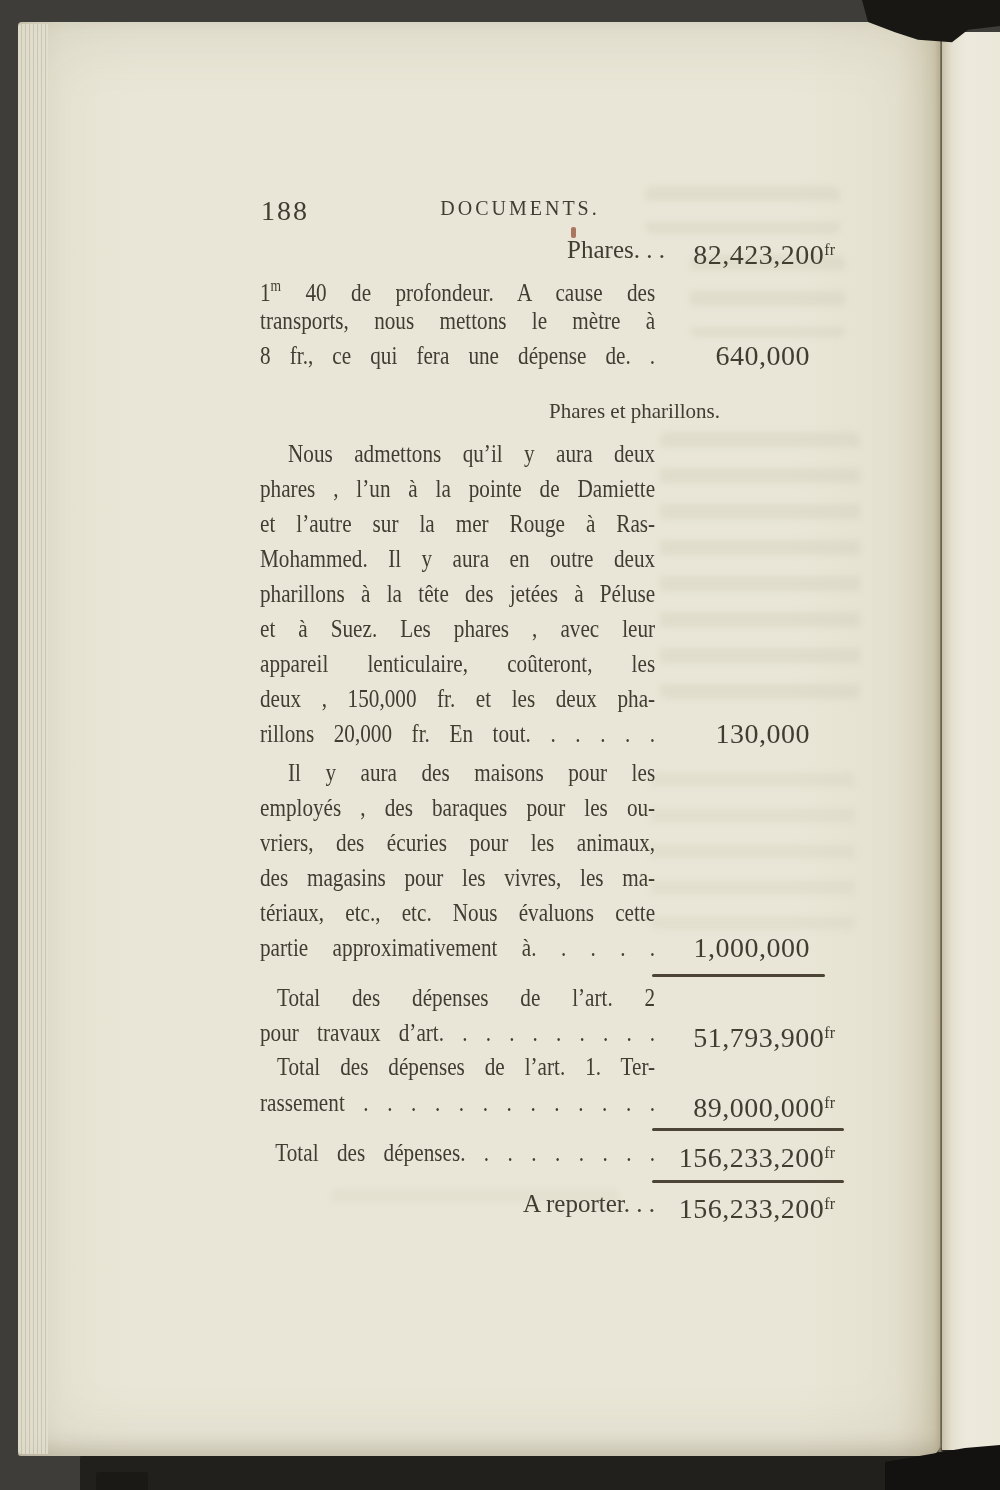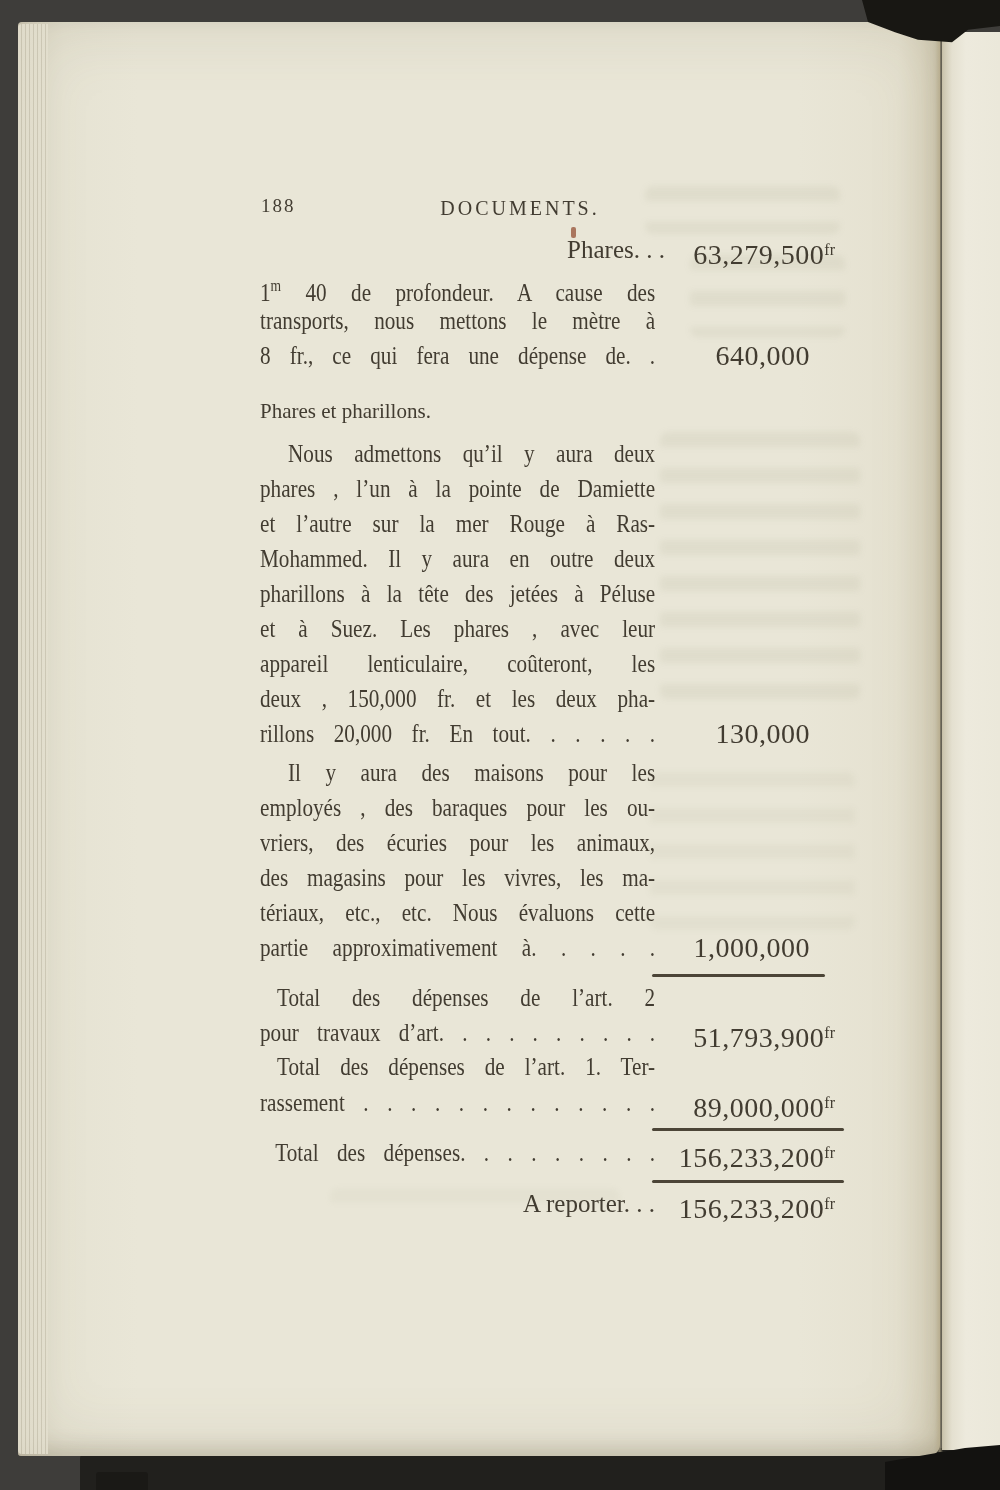--- a/index.html
+++ b/index.html
@@ -57,24 +57,24 @@
   
   .tline{position:absolute;left:260px;width:575px;height:36px;line-height:36px;font-size:25px;}
   .cond{width:466px;transform:scaleX(.848);transform-origin:0 50%;
         text-align:justify;text-align-last:justify;}
   .ind{padding-left:33px;width:433px;}
   .amt{position:absolute;top:0;right:0;font-size:28px;letter-spacing:.5px;white-space:nowrap;}
   .amt.plain{right:25px;}
   .fr{font-size:16px;vertical-align:9px;letter-spacing:0;}
   .supm{font-size:16px;vertical-align:10px;}
   .rlabel{position:absolute;top:0;white-space:nowrap;}
-  .pgnum{position:absolute;left:261px;top:195px;font-size:19px;letter-spacing:2px;}
+  .pgnum{position:absolute;left:261px;top:195px;font-size:28px;letter-spacing:2px;}
   .runhead{position:absolute;left:260px;top:197px;width:520px;text-align:center;
            font-size:20px;letter-spacing:3px;}
-  .secthead{position:absolute;left:260px;top:399px;width:460px;text-align:left;font-size:21px;}
+  .secthead{position:absolute;left:260px;top:399px;width:460px;text-align:right;font-size:21px;}
   .sum-rule{position:absolute;height:2.5px;background:#4c4537;border-radius:2px;}
   .speck{position:absolute;left:571px;top:227px;width:5px;height:11px;
          background:#9a5a40;border-radius:2px;opacity:.8;}
 </style>
 </head>
 <body>
 
 <div class="photo">
 
   <div class="page-shadow"></div>
@@ -92,21 +92,21 @@
   <div class="ghost" style="left:650px;top:772px;width:205px;height:158px;opacity:.4;"></div>
   <div class="ghost" style="left:330px;top:1188px;width:290px;height:34px;opacity:.3;"></div>
 
   <div class="speck"></div>
 
   <div class="pgnum">188</div>
   <div class="runhead">DOCUMENTS.</div>
 
   <div class="tline" style="top:232px;">
     <span class="rlabel" style="right:170px;">Phares. . .</span>
-    <span class="amt"><span>63,279,500</span><span class="fr">fr</span></span>
+    <span class="amt"><span>82,423,200</span><span class="fr">fr</span></span>
   </div>
 
   <div class="tline cond" style="top:268px;"><span>1</span><span class="supm">m</span><span> 40 de profondeur. A cause des</span></div>
   <div class="tline cond" style="top:303px;">transports, nous mettons le mètre à</div>
   <div class="tline" style="top:338px;">
     <div class="tline cond" style="top:0;left:0;">8 fr., ce qui fera une dépense de. .</div>
     <span class="amt plain">640,000</span>
   </div>
 
   <div class="secthead">Phares et pharillons.</div>

